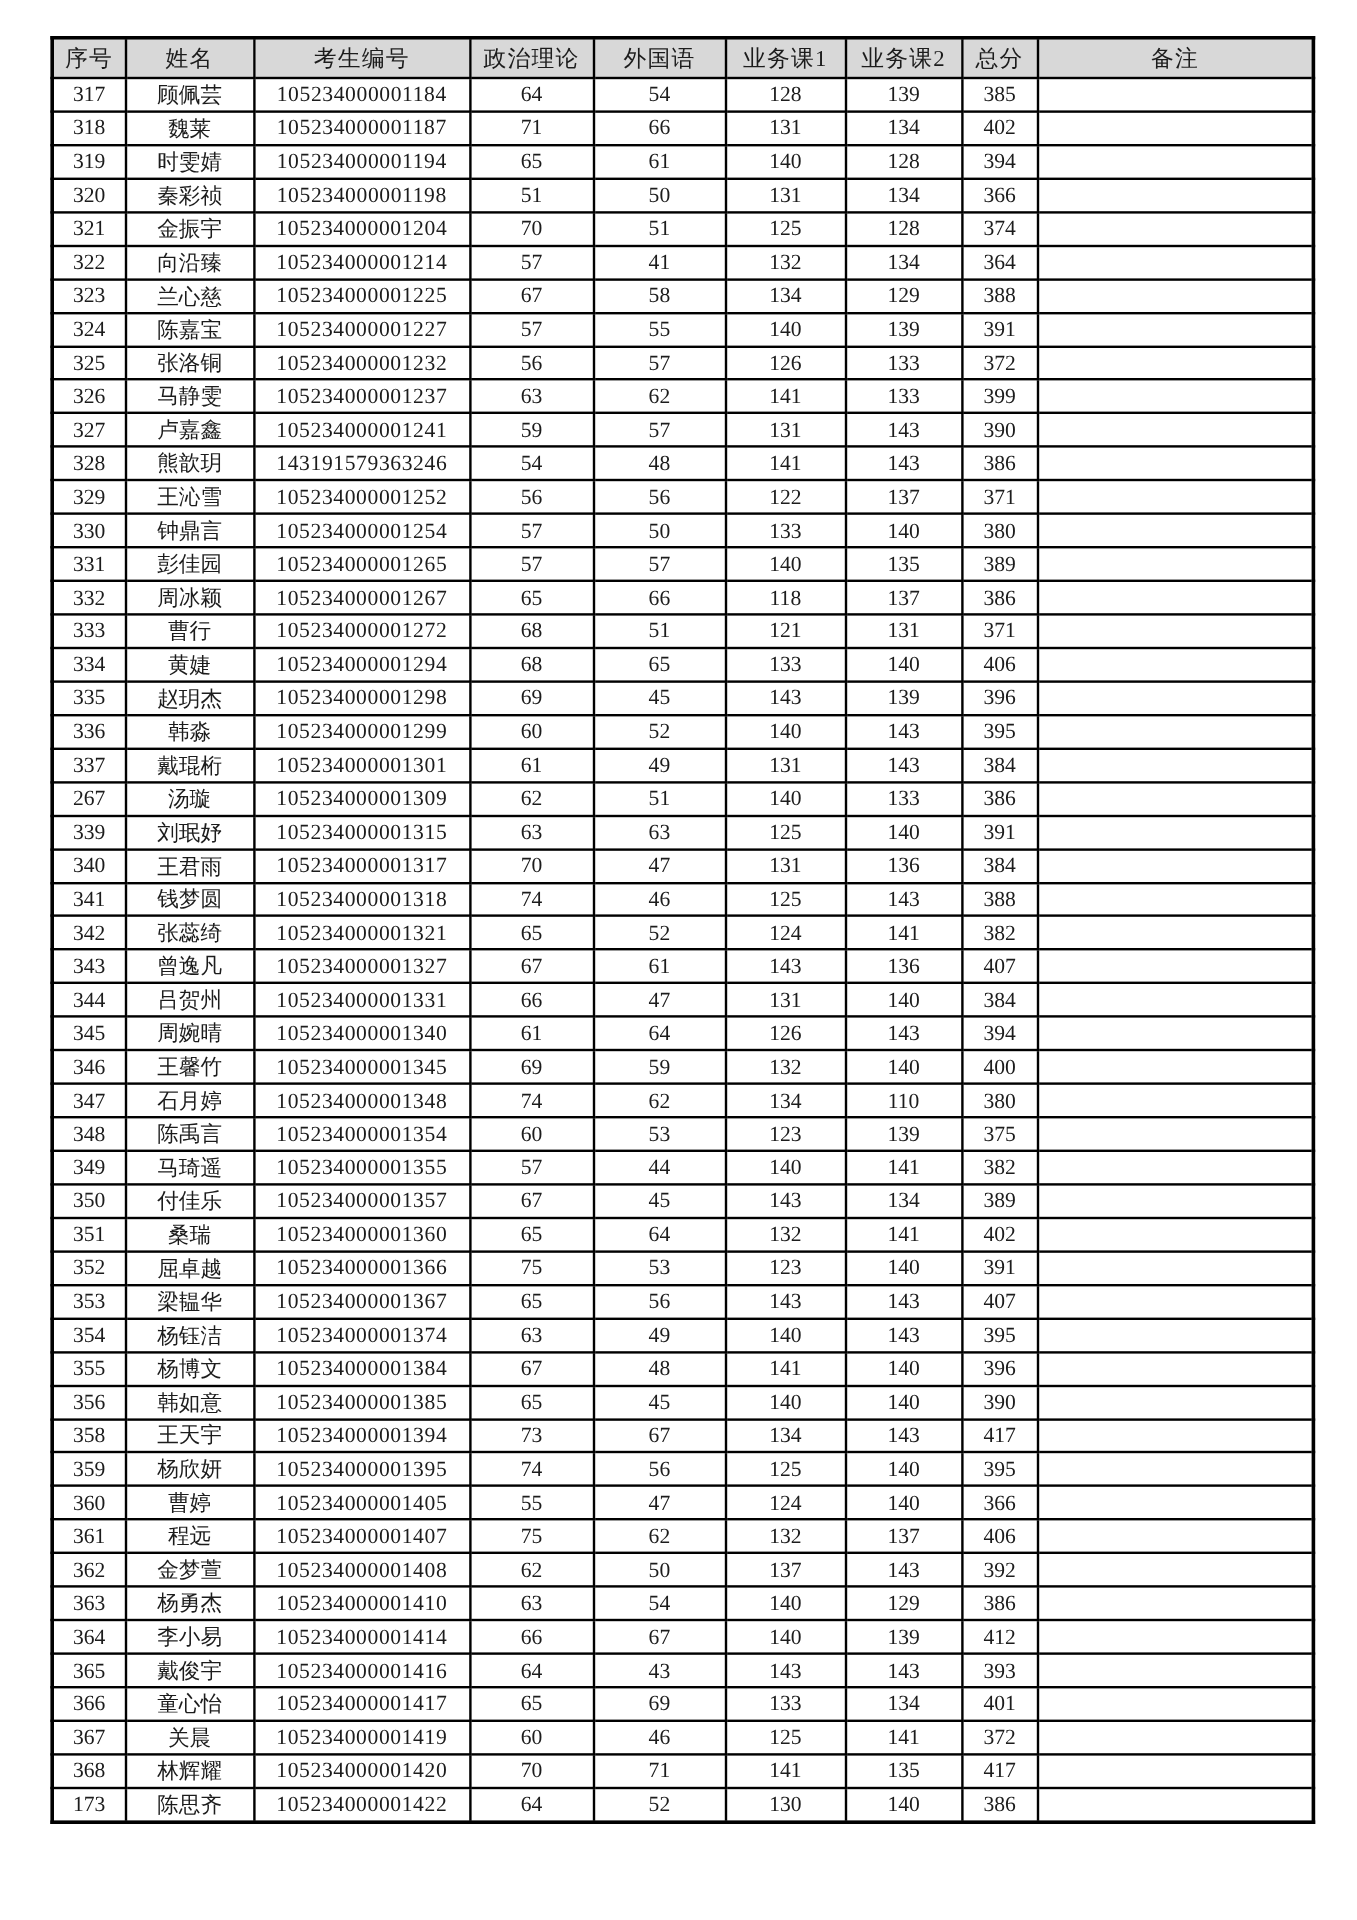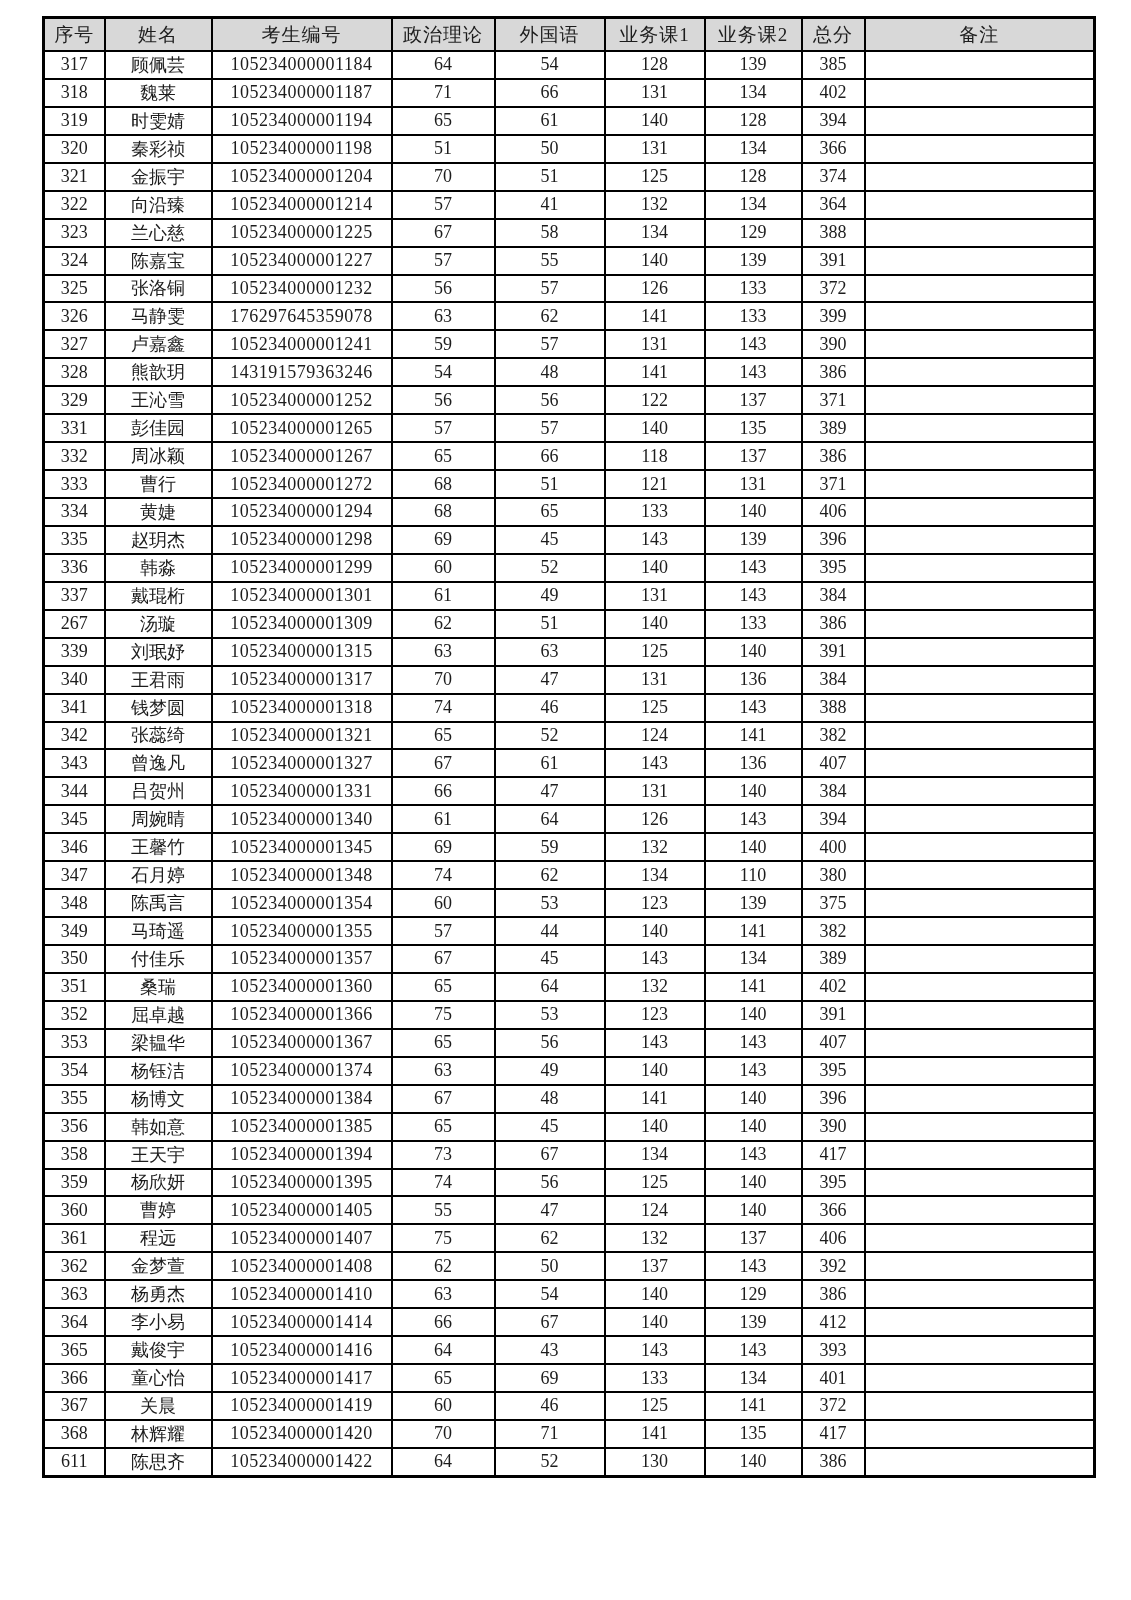--- a/index.html
+++ b/index.html
@@ -10,21 +10,21 @@
   body {
     width: 1131px;
     height: 1600px;
     position: relative;
     font-family: "Liberation Serif", "DejaVu Serif", serif;
     color: #1c1c1c;
   }
   .table-wrap {
     position: absolute;
     left: 42px;
-    top: 16px;
+    top: 30px;
     width: 1051px;
   }
   table.score-table {
     border-collapse: collapse;
     table-layout: fixed;
     width: 1051px;
     border: 3px solid #000;
   }
   table.score-table th,
   table.score-table td {
@@ -184,21 +184,21 @@
           <td class="cell-politics">56</td>
           <td class="cell-foreign">57</td>
           <td class="cell-course1">126</td>
           <td class="cell-course2">133</td>
           <td class="cell-total">372</td>
           <td class="cell-remark"></td>
         </tr>
         <tr>
           <td class="cell-index">326</td>
           <td class="cell-name">马静雯</td>
-          <td class="cell-number">176297645359078</td>
+          <td class="cell-number">105234000001237</td>
           <td class="cell-politics">63</td>
           <td class="cell-foreign">62</td>
           <td class="cell-course1">141</td>
           <td class="cell-course2">133</td>
           <td class="cell-total">399</td>
           <td class="cell-remark"></td>
         </tr>
         <tr>
           <td class="cell-index">327</td>
           <td class="cell-name">卢嘉鑫</td>
@@ -226,20 +226,31 @@
           <td class="cell-name">王沁雪</td>
           <td class="cell-number">105234000001252</td>
           <td class="cell-politics">56</td>
           <td class="cell-foreign">56</td>
           <td class="cell-course1">122</td>
           <td class="cell-course2">137</td>
           <td class="cell-total">371</td>
           <td class="cell-remark"></td>
         </tr>
         <tr>
+          <td class="cell-index">330</td>
+          <td class="cell-name">钟鼎言</td>
+          <td class="cell-number">105234000001254</td>
+          <td class="cell-politics">57</td>
+          <td class="cell-foreign">50</td>
+          <td class="cell-course1">133</td>
+          <td class="cell-course2">140</td>
+          <td class="cell-total">380</td>
+          <td class="cell-remark"></td>
+        </tr>
+        <tr>
           <td class="cell-index">331</td>
           <td class="cell-name">彭佳园</td>
           <td class="cell-number">105234000001265</td>
           <td class="cell-politics">57</td>
           <td class="cell-foreign">57</td>
           <td class="cell-course1">140</td>
           <td class="cell-course2">135</td>
           <td class="cell-total">389</td>
           <td class="cell-remark"></td>
         </tr>
@@ -633,21 +644,21 @@
           <td class="cell-name">林辉耀</td>
           <td class="cell-number">105234000001420</td>
           <td class="cell-politics">70</td>
           <td class="cell-foreign">71</td>
           <td class="cell-course1">141</td>
           <td class="cell-course2">135</td>
           <td class="cell-total">417</td>
           <td class="cell-remark"></td>
         </tr>
         <tr>
-          <td class="cell-index">611</td>
+          <td class="cell-index">173</td>
           <td class="cell-name">陈思齐</td>
           <td class="cell-number">105234000001422</td>
           <td class="cell-politics">64</td>
           <td class="cell-foreign">52</td>
           <td class="cell-course1">130</td>
           <td class="cell-course2">140</td>
           <td class="cell-total">386</td>
           <td class="cell-remark"></td>
         </tr>
       </tbody>

